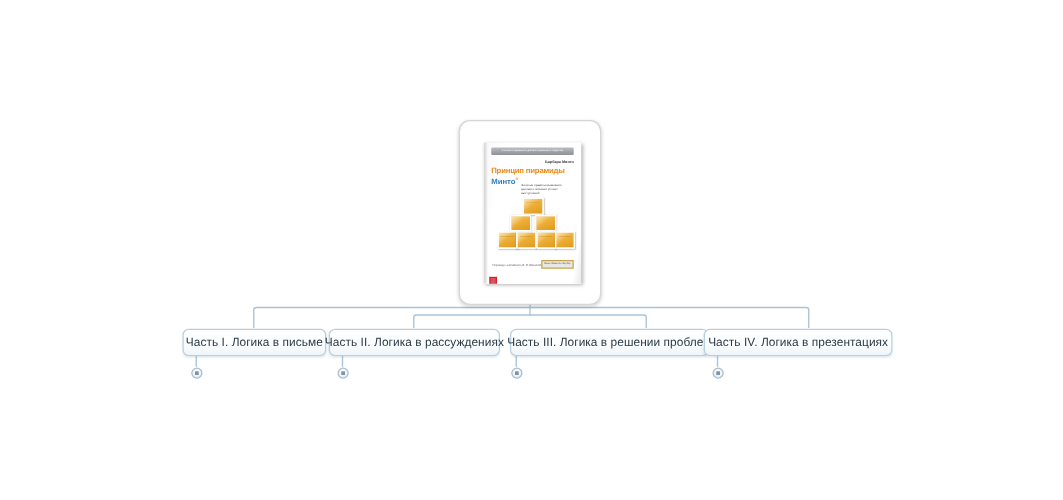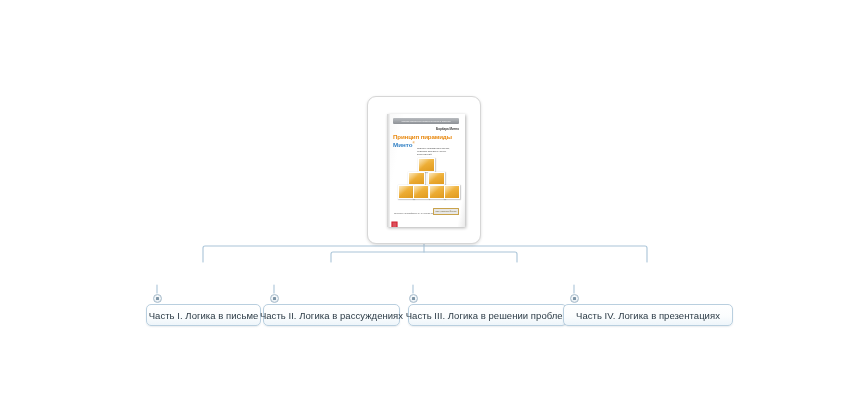--- a/index.html
+++ b/index.html
@@ -193,21 +193,20 @@
     top: 263px;
     height: 22px;
     background: linear-gradient(180deg,#ffffff 0%,#fbfdfe 55%,#eef5fa 100%);
     border: 1px solid #b9cfdf;
     border-radius: 5px;
     box-sizing: border-box;
     display: flex;
     align-items: center;
     justify-content: center;
     box-shadow: 0 1px 1.5px rgba(80,110,130,0.12);
-    margin-top: 41px;
   }
   .child-label {
     font-size: 9.5px;
     color: #2b3a45;
     white-space: nowrap;
     letter-spacing: 0.05px;
   }
 
   
   .expander {
@@ -302,18 +301,18 @@
   <div class="child-node" style="left:263px; width:137px;">
     <span class="child-label">Часть II. Логика в рассуждениях</span>
   </div>
   <div class="expander" style="left:270px;"></div>
 
   <div class="child-node" style="left:408px; width:159px;">
     <span class="child-label">Часть III. Логика в решении проблем</span>
   </div>
   <div class="expander" style="left:409px;"></div>
 
-  <div class="child-node" style="left:563px; width:170px;">
+  <div class="child-node" style="left:563px; width:151px;">
     <span class="child-label">Часть IV. Логика в презентациях</span>
   </div>
   <div class="expander" style="left:570px;"></div>
 
 </div>
 
 </body></html>

